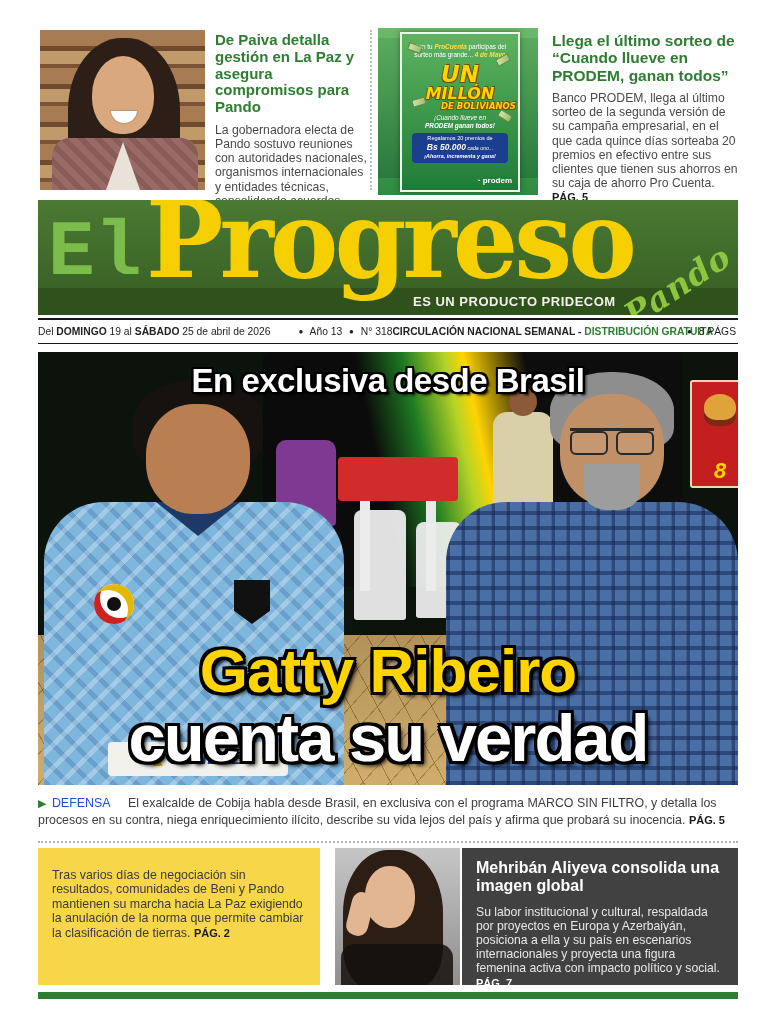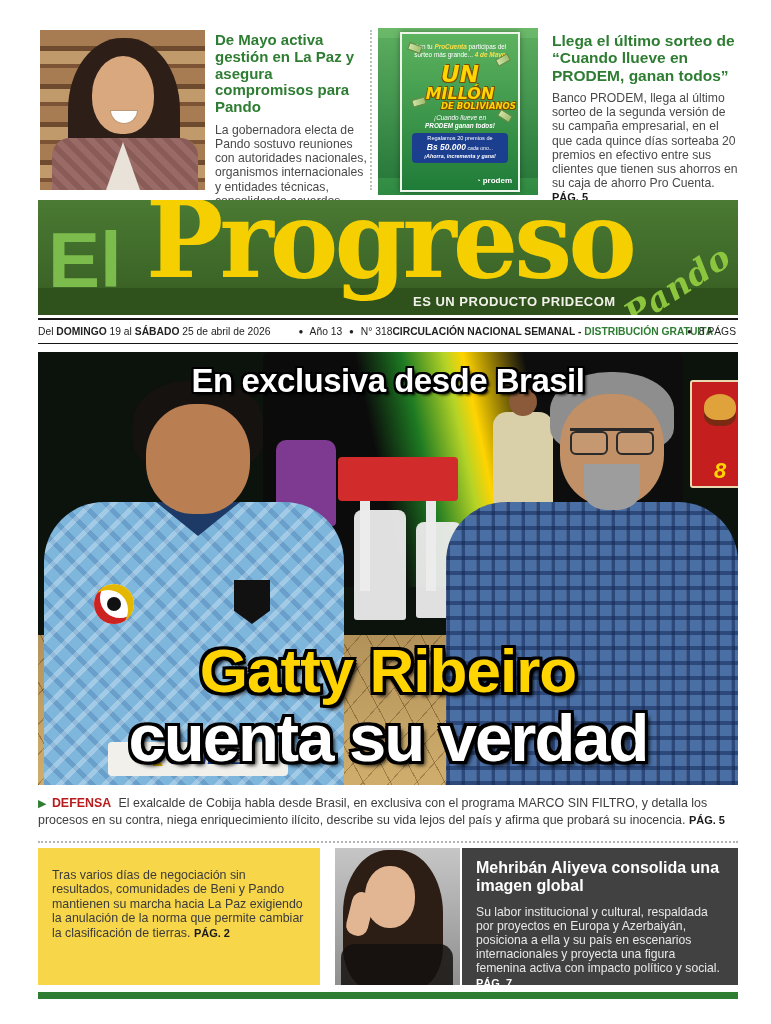--- a/index.html
+++ b/index.html
@@ -48,21 +48,21 @@
   .bill{position:absolute;width:12px;height:6px;background:linear-gradient(90deg,#cfe3a6,#9ebd6e);border:0.5px solid #6c8a45;}
 
   .tr-art{position:absolute;left:552px;top:32px;width:188px;}
   .tr-art .art-head{font-size:15.5px;}
   .tr-art .art-body{font-size:12.2px;margin-top:7px;}
 
   
   .masthead{position:absolute;left:38px;top:200px;width:700px;height:115px;overflow:hidden;
     background:linear-gradient(180deg,#4a7a33,#3c6527 70%,#35591f);}
   .mh-strip{position:absolute;left:0;bottom:0;width:100%;height:27px;background:#2f511c;}
-  .mh-el{position:absolute;left:10px;top:21px;font-family:Liberation Sans, sans-serif;font-weight:bold;
+  .mh-el{position:absolute;left:10px;top:14px;font-family:Liberation Mono, monospace;font-weight:bold;
     font-size:78px;color:#7cbc4c;line-height:1;}
   .mh-name{position:absolute;left:108px;top:-12px;font-family:"DejaVu Serif", serif;font-weight:bold;
     font-size:103px;color:#f6cf00;line-height:1;letter-spacing:-4px;transform:scaleY(1.04);}
   .mh-tag{position:absolute;left:375px;bottom:6px;color:#f2f2ea;font-size:13px;font-weight:bold;letter-spacing:.5px;}
   .mh-region{position:absolute;right:-4px;bottom:-6px;font-family:"DejaVu Serif", serif;font-style:italic;font-weight:bold;
     font-size:33px;color:#8cc63f;transform:rotate(-33deg);letter-spacing:1px;}
 
   
   .datebar{position:absolute;left:38px;top:318px;width:700px;height:23px;border-top:2px solid #161616;
     border-bottom:1.5px solid #161616;display:flex;align-items:center;font-size:10.3px;color:#222;}
@@ -136,21 +136,21 @@
   .ph-h1{position:absolute;left:0;top:288px;width:100%;text-align:center;font-weight:bold;font-size:62px;line-height:1;color:#ffd400;
     letter-spacing:-1px;
     text-shadow:3px 0 0 #000,-3px 0 0 #000,0 3px 0 #000,0 -3px 0 #000,3px 3px 0 #000,-3px -3px 0 #000,3px -3px 0 #000,-3px 3px 0 #000,4px 4px 4px #000;}
   .ph-h2{position:absolute;left:0;top:352px;width:100%;text-align:center;font-weight:bold;font-size:67px;line-height:1;color:#fff;
     letter-spacing:-2px;
     text-shadow:3px 0 0 #000,-3px 0 0 #000,0 3px 0 #000,0 -3px 0 #000,3px 3px 0 #000,-3px -3px 0 #000,3px -3px 0 #000,-3px 3px 0 #000,4px 4px 4px #000;}
 
   
   .defensa{position:absolute;left:38px;top:795px;width:700px;font-size:12.4px;line-height:1.35;color:#3d3d3d;}
   .defensa .arrow{color:#2e7d32;font-size:11px;margin-right:2px;}
-  .defensa .label{color:#b91c1c;font-weight:bold;margin-right:4px;}
+  .defensa .label{color:#1d4ed8;font-weight:normal;margin-right:14px;}
   .hdots{position:absolute;left:38px;top:841px;width:700px;border-top:2px dotted #b5b5b5;}
 
   
   .yellow-box{position:absolute;left:38px;top:848px;width:282px;height:137px;background:#f7d64a;padding:12px 14px;box-sizing:border-box;}
   .yellow-box .art-head{font-size:16.5px;color:#1e7a34;}
   .yellow-box .art-body{font-size:12.4px;color:#3b3b3b;margin-top:8px;}
 
   .photo-aliyeva{position:absolute;left:335px;top:848px;width:125px;height:137px;overflow:hidden;
     background:linear-gradient(180deg,#c6c6c6,#8f8f8f);}
   .al-hair{position:absolute;left:8px;top:2px;width:100px;height:140px;border-radius:45% 45% 30% 30%;background:#2c1d15;}
@@ -172,21 +172,21 @@
 
   <div class="photo-depaiva">
     <div class="dp-hair"></div>
     <div class="dp-face"></div>
     <div class="dp-smile"></div>
     <div class="dp-blazer"></div>
     <div class="dp-shirt"></div>
   </div>
 
   <div class="tl-art">
-    <div class="art-head">De Mayo activa gestión en La Paz y asegura compromisos para Pando</div>
+    <div class="art-head">De Paiva detalla gestión en La Paz y asegura compromisos para Pando</div>
     <div class="art-body">
       <span>La gobernadora electa de Pando sostuvo reuniones con autoridades nacionales, organismos internacionales y entidades técnicas, consolidando acuerdos iniciales.</span>
       <span class="pageref">PÁG. 4</span>
     </div>
   </div>
 
   <div class="vdots"></div>
 
   <div class="ad">
     <div class="ad-side" style="left:0;"></div>

